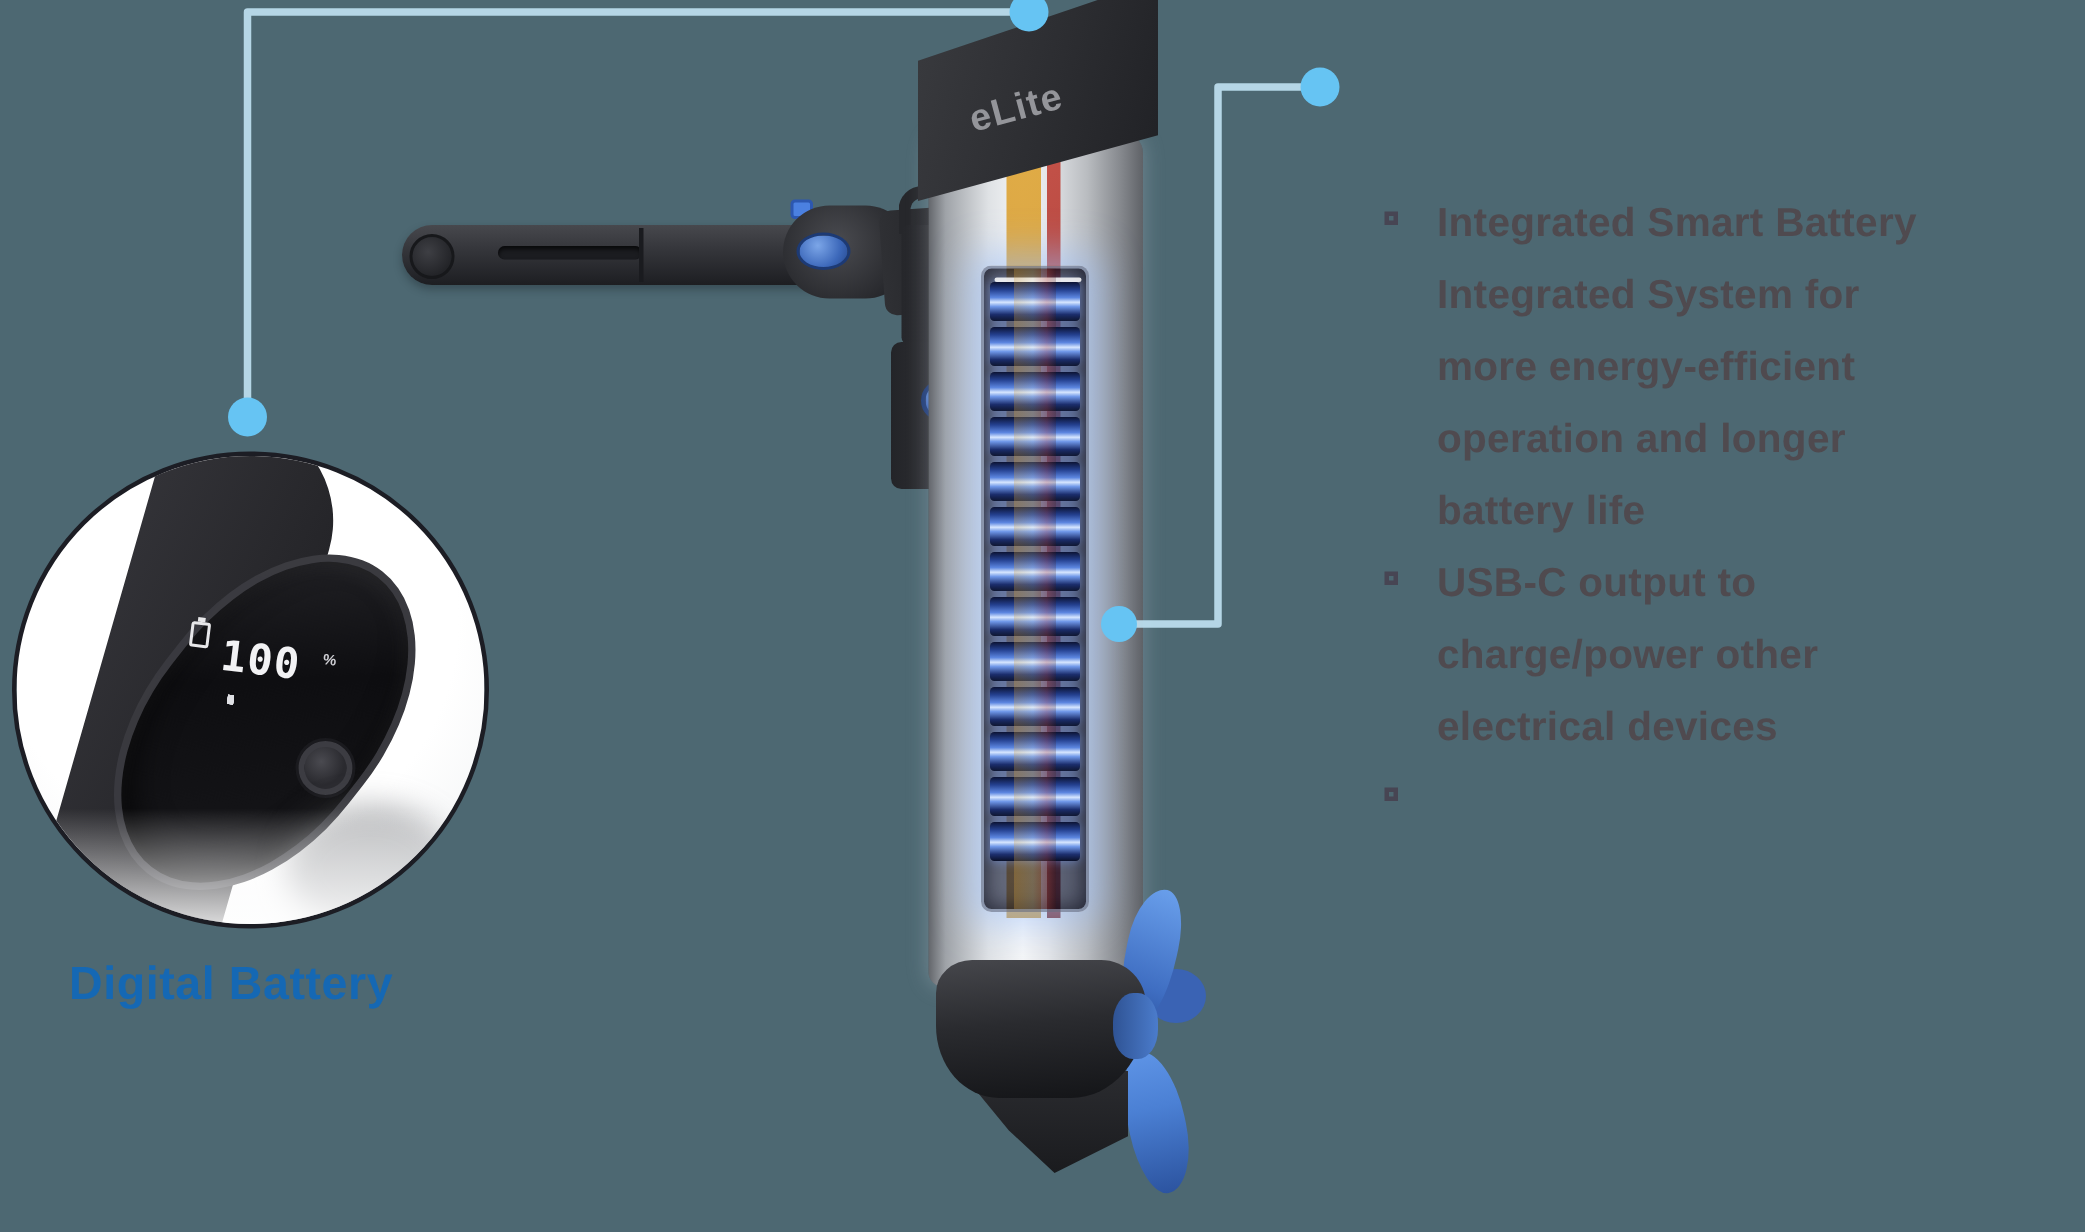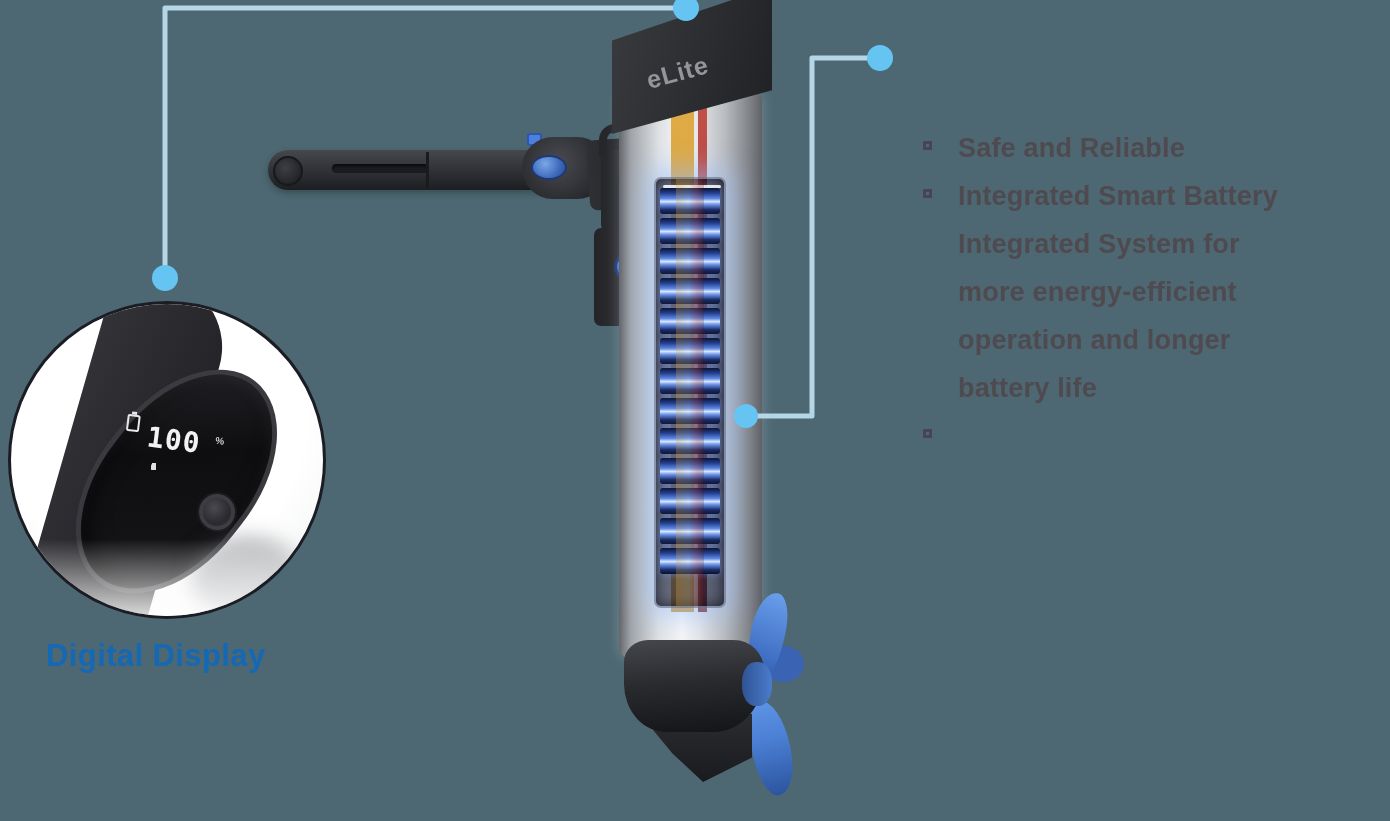--- a/index.html
+++ b/index.html
@@ -213,30 +213,30 @@
           <i></i>
           <i></i>
           <i></i>
         </span>
     </div>
     <div class="pwr"></div>
     <div class="blur-shape"></div>
     <div class="fade"></div>
   </div>
 
-  <div class="digital-label">Digital Display</div>
+  <div class="digital-label">Digital Battery</div>
 
 
   <ul class="features">
-      <li>
-      <span class="sq"></span>
-      <span class="ftxt">Safe and Reliable</span>
-    </li>
       <li>
       <span class="sq"></span>
       <span class="ftxt">Integrated Smart Battery Integrated System for more energy-efficient operation and longer battery life</span>
     </li>
       <li>
       <span class="sq"></span>
+      <span class="ftxt">USB-C output to charge/power other electrical devices</span>
+    </li>
+      <li>
+      <span class="sq"></span>
     </li>
     </ul>
 
 </div>
 
 </body></html>

